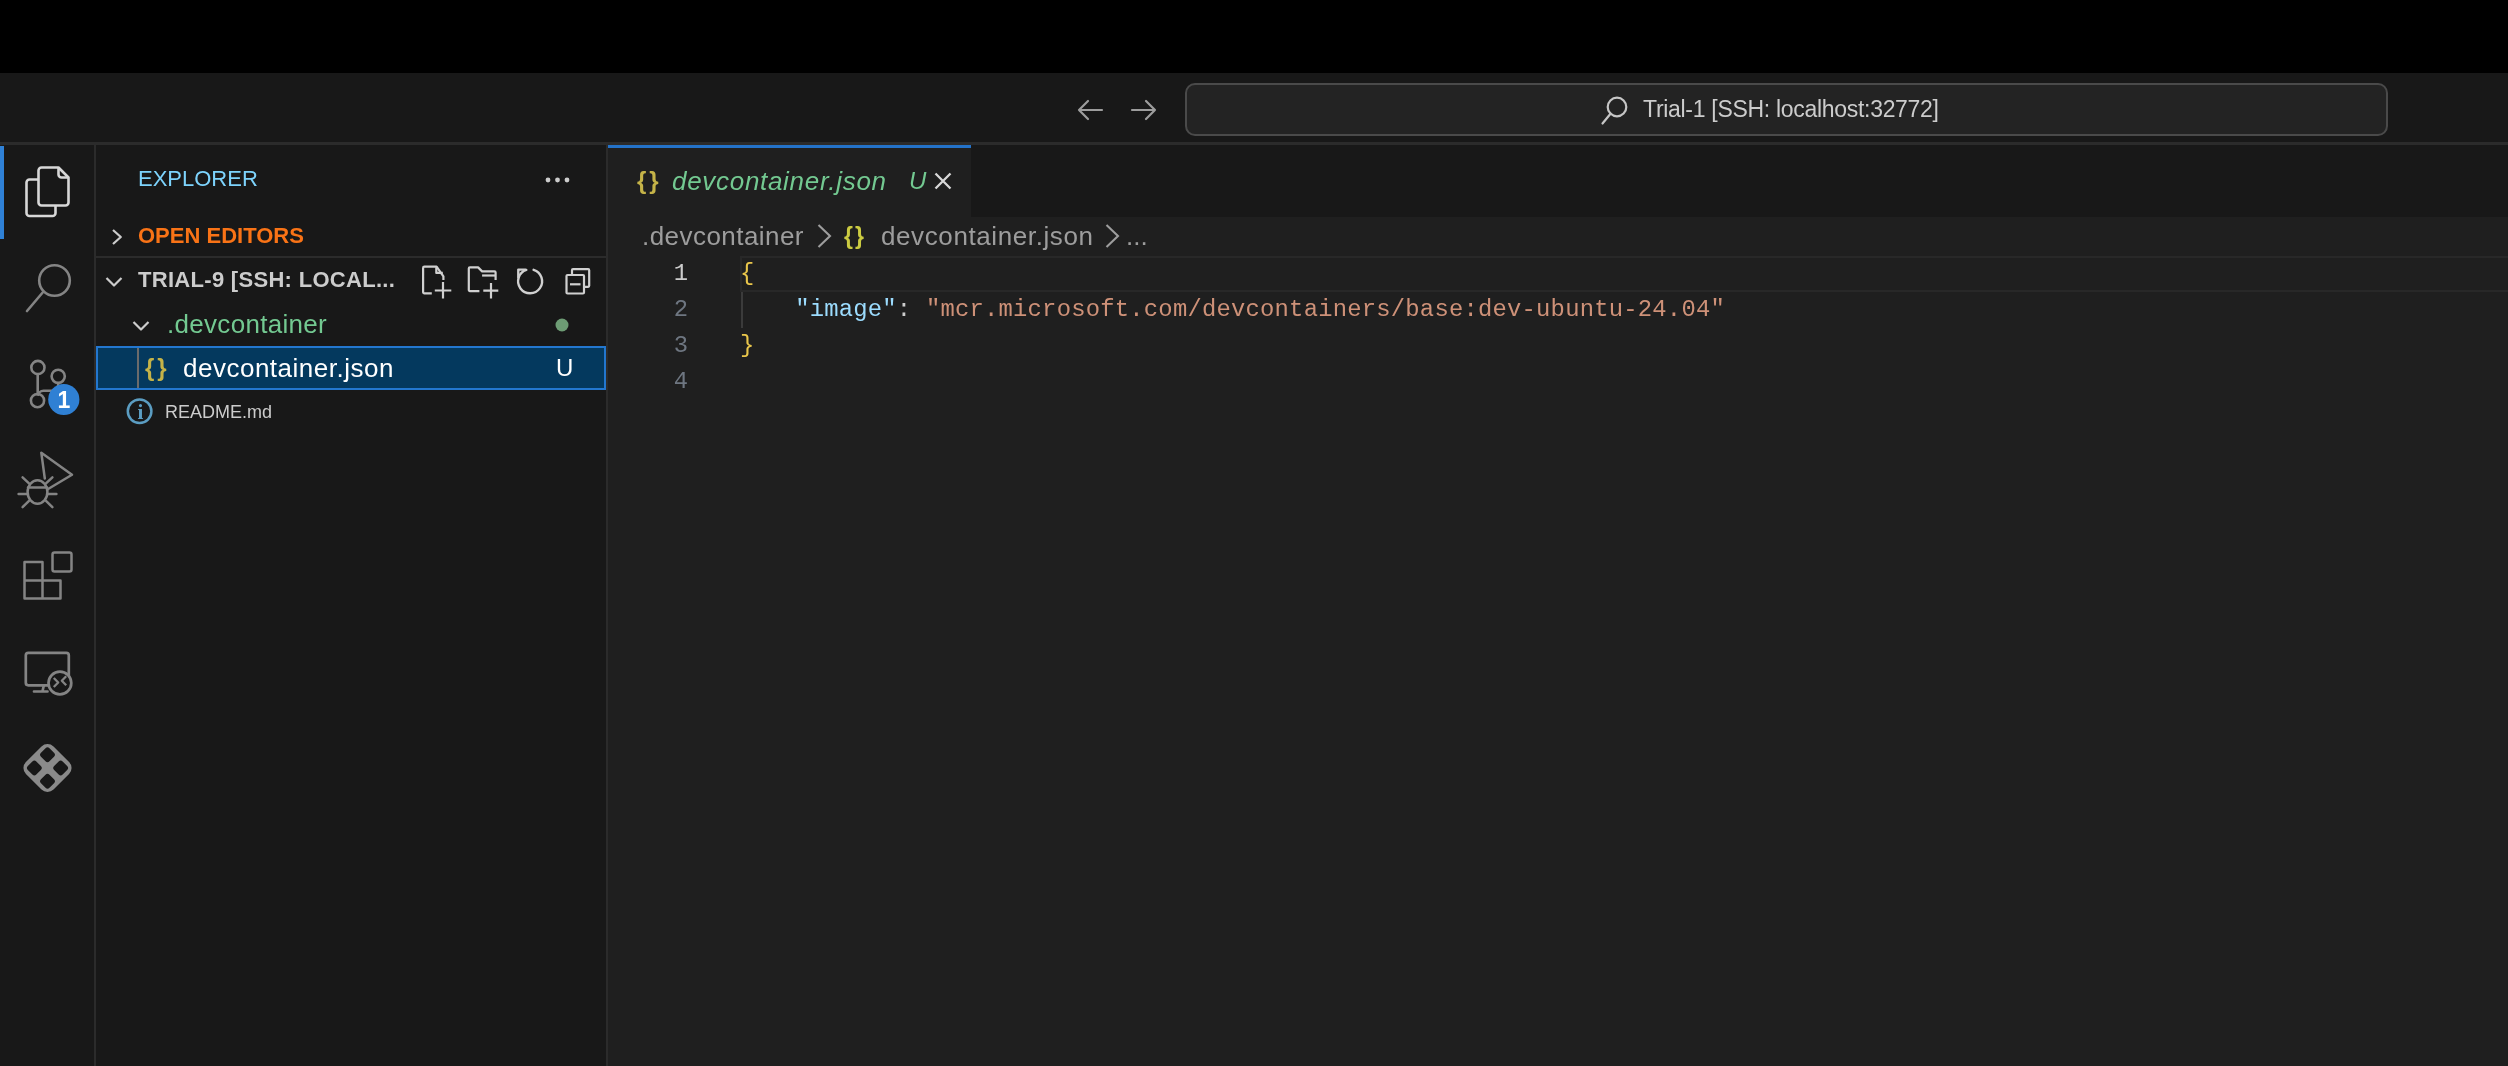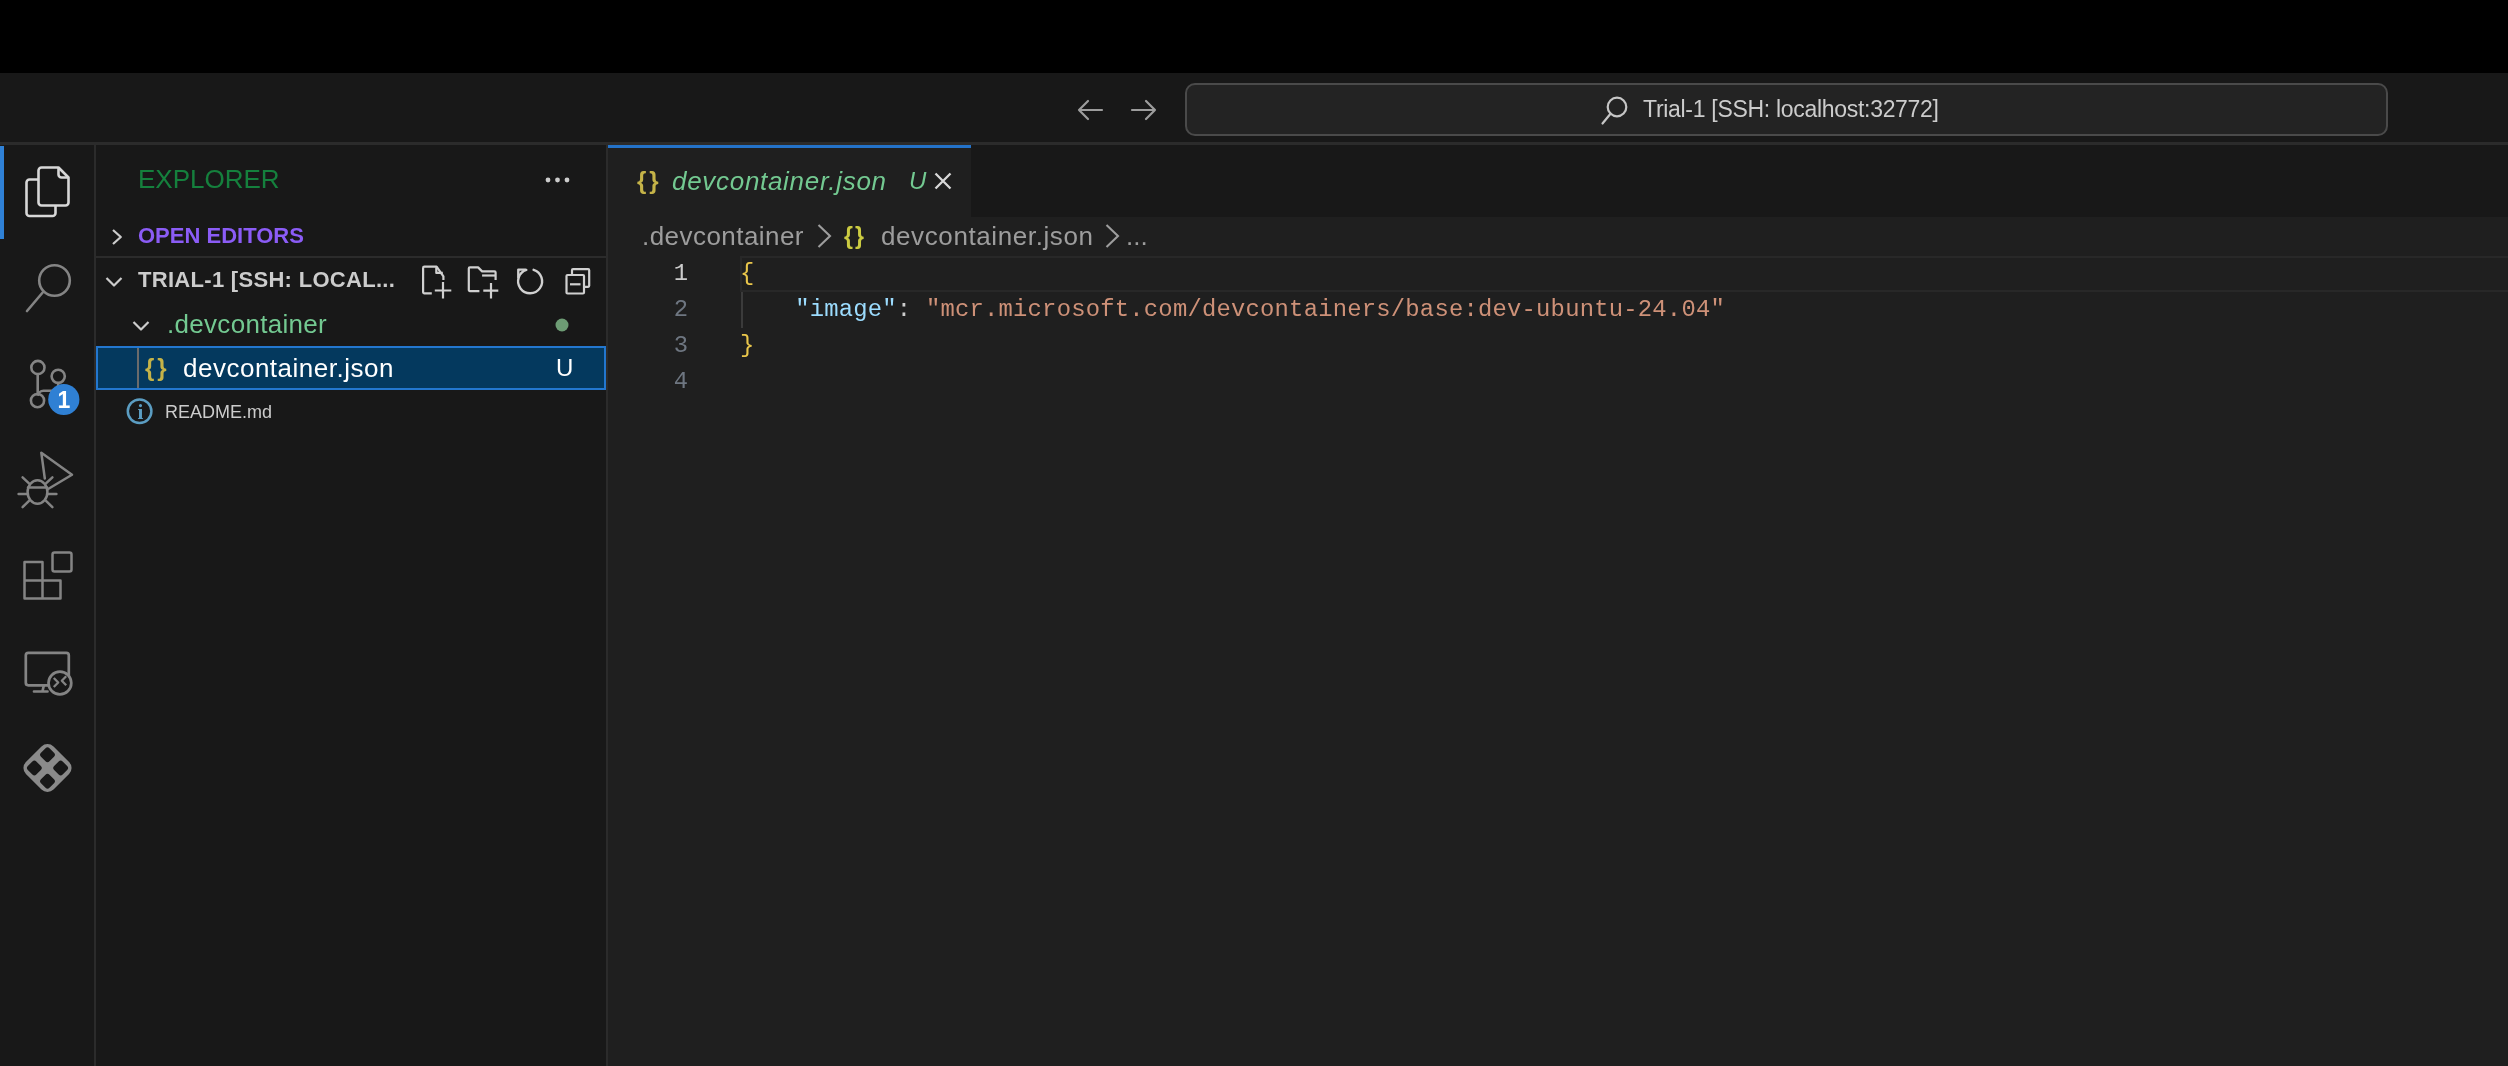--- a/index.html
+++ b/index.html
@@ -89,39 +89,39 @@
     <rect x="18.2" y="17.7" width="12" height="12" rx="2.8" fill="#181818"></rect>
     <rect x="36.8" y="17.7" width="12" height="12" rx="2.8" fill="#181818"></rect>
     <rect x="18.2" y="36.3" width="12" height="12" rx="2.8" fill="#181818"></rect>
     <rect x="36.8" y="36.3" width="12" height="12" rx="2.8" fill="#181818"></rect>
   </g>
 </svg>
 
 <div class="abs" style="left:96px;top:145px;width:510px;height:921px;background:#181818;"></div>
 <div class="abs" style="left:606px;top:145px;width:2px;height:921px;background:#2b2b2b;"></div>
 
-<div class="abs ctr" style="left:138px;top:145px;height:68px;color:#15803d;font-size:26px;">EXPLORER</div>
+<div class="abs ctr" style="left:138px;top:145px;height:68px;color:#7dd3fc;font-size:22px;">EXPLORER</div>
 <svg class="abs" style="left:543px;top:175px;" width="30" height="10" viewBox="0 0 30 10">
   <g fill="#cccccc">
       <circle cx="5" cy="5" r="2.4"></circle>
       <circle cx="14.5" cy="5" r="2.4"></circle>
       <circle cx="24" cy="5" r="2.4"></circle>
     </g>
 </svg>
 
 <svg class="abs" style="left:108px;top:227px;" width="18" height="20" viewBox="0 0 18 20">
   <path d="M5 3 L12.8 10 L5 17" fill="none" stroke="#cccccc" stroke-width="2.2" stroke-linejoin="round"></path>
 </svg>
-<div class="abs ctr" style="left:138px;top:214px;height:43px;color:#8b5cf6;font-size:22px;font-weight:bold;">OPEN EDITORS</div>
+<div class="abs ctr" style="left:138px;top:214px;height:43px;color:#f97316;font-size:22px;font-weight:bold;">OPEN EDITORS</div>
 <div class="abs" style="left:96px;top:256px;width:510px;height:2px;background:#2b2b2b;"></div>
 
 <svg class="abs" style="left:103px;top:273px;" width="22" height="18" viewBox="0 0 22 18">
   <path d="M3.5 5 L11 12.5 L18.5 5" fill="none" stroke="#cccccc" stroke-width="2.2" stroke-linejoin="round"></path>
 </svg>
-<div class="abs ctr" style="left:138px;top:258px;height:44px;color:#cccccc;font-size:22px;font-weight:bold;letter-spacing:0.3px;">TRIAL-1 [SSH: LOCAL...</div>
+<div class="abs ctr" style="left:138px;top:258px;height:44px;color:#cccccc;font-size:22px;font-weight:bold;letter-spacing:0.3px;">TRIAL-9 [SSH: LOCAL...</div>
 
 <svg class="abs" style="left:418px;top:264px;" width="36" height="38" viewBox="0 0 36 38">
   <g fill="none" stroke="#d0d0d0" stroke-width="2.2" stroke-linejoin="round">
     <path d="M13.8 29.4 H6.4 a1.3 1.3 0 0 1 -1.3 -1.3 V3.9 a1.3 1.3 0 0 1 1.3 -1.3 H18.6 L25.4 12.3 V 16"></path>
     <path d="M18.3 3.2 V8.9 H24.8"></path>
     <path d="M25 18 V34.6 M16.8 26.5 H33.3"></path>
   </g>
 </svg>
 
 <svg class="abs" style="left:464px;top:264px;" width="36" height="38" viewBox="0 0 36 38">

